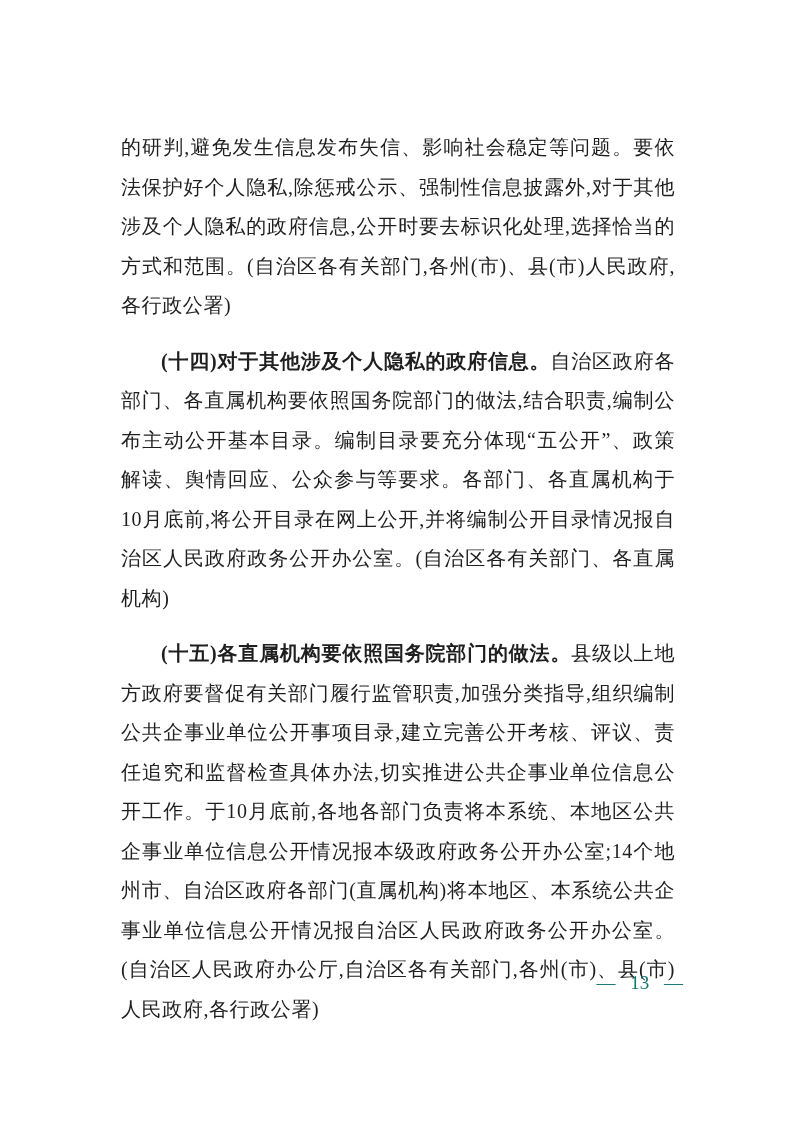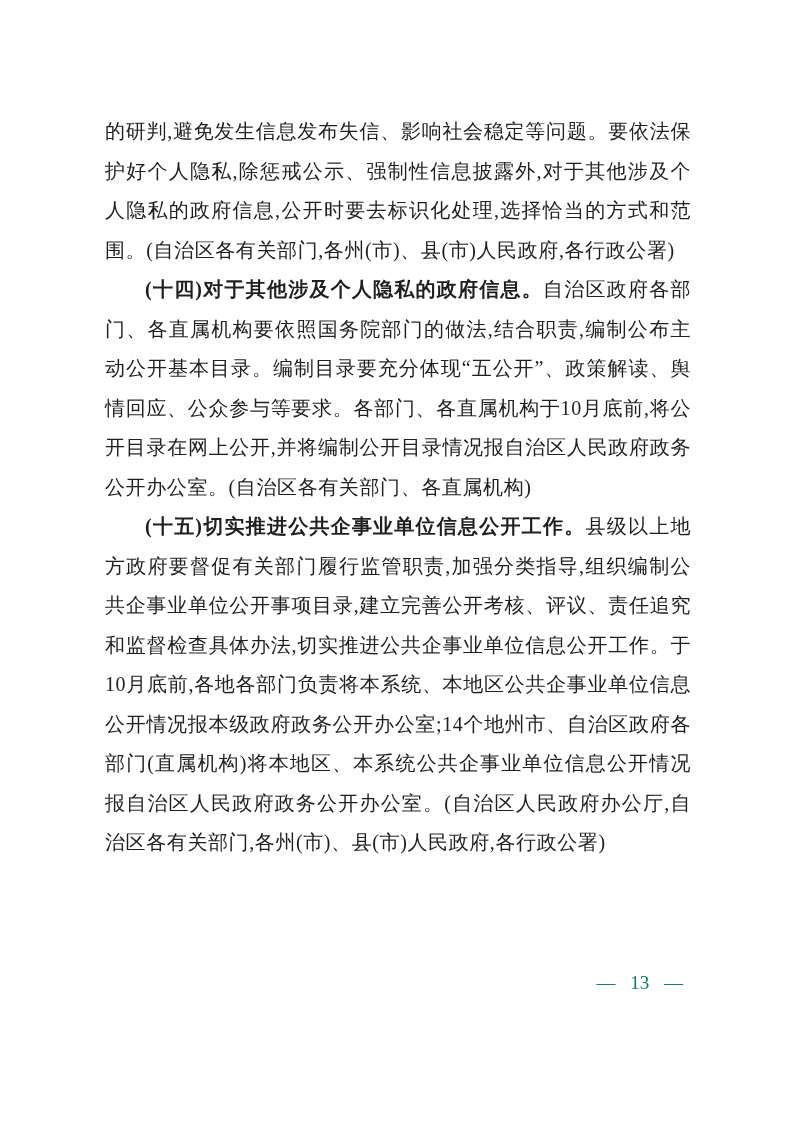--- a/index.html
+++ b/index.html
@@ -15,21 +15,21 @@
     font-family: "Liberation Serif", "DejaVu Serif", serif;
     color: #1f1f1f;
   }
   .page-body {
     position: absolute;
     left: 105px;
     top: 112px;
     width: 586px;
   }
   .para {
-    margin: 0;
+    margin: 16px;
     font-size: 20px;
     line-height: 39.5px;
     letter-spacing: 0.6px;
     text-align: justify;
     text-justify: inter-character;
     color: #1f1f1f;
   }
   .para.indent {
     text-indent: 2em;
   }
@@ -48,18 +48,18 @@
 </style>
 </head>
 <body>
 
 <main class="page-body">
 
   <p class="para"><span class="bold-lead"></span><span>的研判,避免发生信息发布失信、影响社会稳定等问题。要依法保护好个人隐私,除惩戒公示、强制性信息披露外,对于其他涉及个人隐私的政府信息,公开时要去标识化处理,选择恰当的方式和范围。(自治区各有关部门,各州(市)、县(市)人民政府,各行政公署)</span></p>
 
   <p class="para indent"><span class="bold-lead">(十四)对于其他涉及个人隐私的政府信息。</span><span>自治区政府各部门、各直属机构要依照国务院部门的做法,结合职责,编制公布主动公开基本目录。编制目录要充分体现“五公开”、政策解读、舆情回应、公众参与等要求。各部门、各直属机构于10月底前,将公开目录在网上公开,并将编制公开目录情况报自治区人民政府政务公开办公室。(自治区各有关部门、各直属机构)</span></p>
 
-  <p class="para indent"><span class="bold-lead">(十五)切实推进公共企事业单位信息公开工作。</span><span>县级以上地方政府要督促有关部门履行监管职责,加强分类指导,组织编制公共企事业单位公开事项目录,建立完善公开考核、评议、责任追究和监督检查具体办法,切实推进公共企事业单位信息公开工作。于10月底前,各地各部门负责将本系统、本地区公共企事业单位信息公开情况报本级政府政务公开办公室;14个地州市、自治区政府各部门(直属机构)将本地区、本系统公共企事业单位信息公开情况报自治区人民政府政务公开办公室。(自治区人民政府办公厅,自治区各有关部门,各州(市)、县(市)人民政府,各行政公署)</span></p>
+  <p class="para indent"><span class="bold-lead">(十五)各直属机构要依照国务院部门的做法。</span><span>县级以上地方政府要督促有关部门履行监管职责,加强分类指导,组织编制公共企事业单位公开事项目录,建立完善公开考核、评议、责任追究和监督检查具体办法,切实推进公共企事业单位信息公开工作。于10月底前,各地各部门负责将本系统、本地区公共企事业单位信息公开情况报本级政府政务公开办公室;14个地州市、自治区政府各部门(直属机构)将本地区、本系统公共企事业单位信息公开情况报自治区人民政府政务公开办公室。(自治区人民政府办公厅,自治区各有关部门,各州(市)、县(市)人民政府,各行政公署)</span></p>
 
 
 </main>
 
 <div class="page-number">— 13 —</div>
 
 </body></html>

